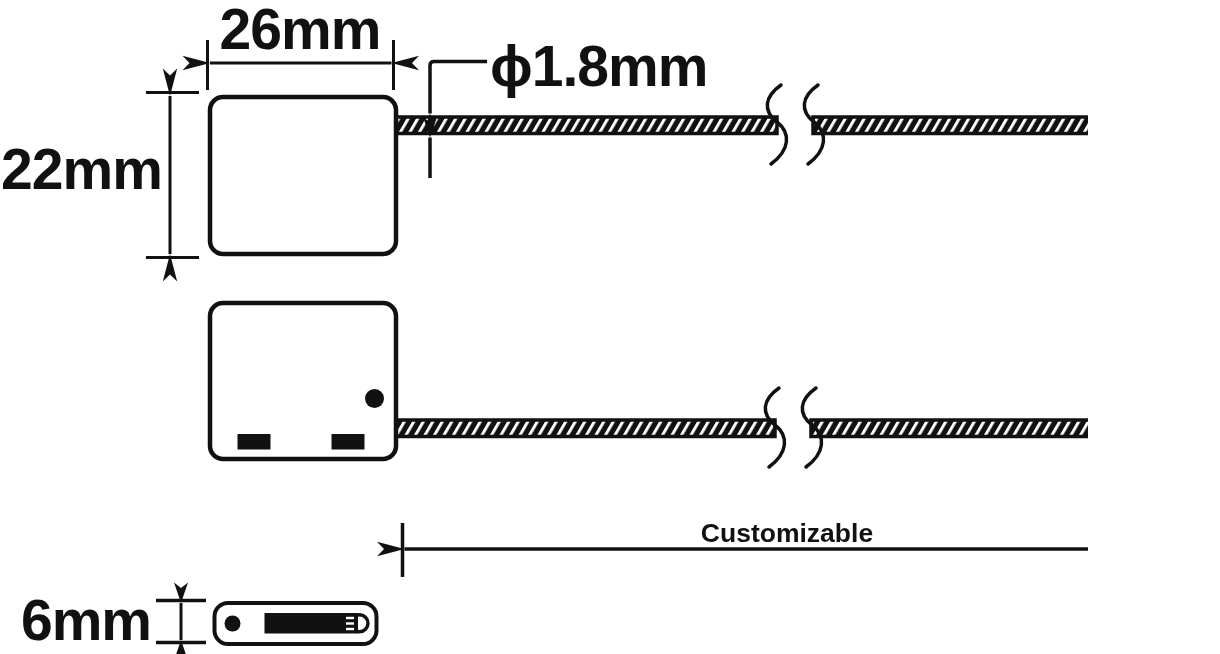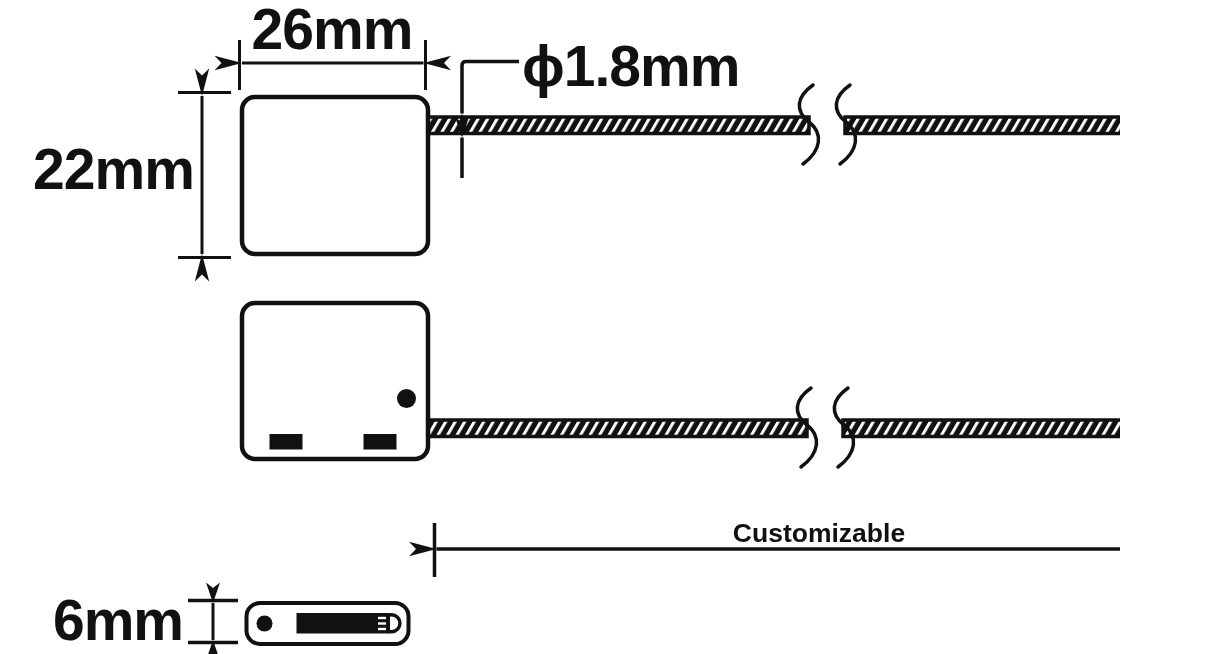--- a/index.html
+++ b/index.html
@@ -6,21 +6,20 @@
     margin: 0;
     padding: 0;
     background: #ffffff;
   }
   .stage {
     position: relative;
     width: 1088px;
     height: 654px;
     background: #ffffff;
     overflow: hidden;
-    padding-left: 32px;
   }
   svg { display: block; }
   text {
     font-family: "Liberation Sans", sans-serif;
     fill: #111111;
   }
   .dim-label {
     font-size: 57px;
     font-weight: 700;
     letter-spacing: -1px;

